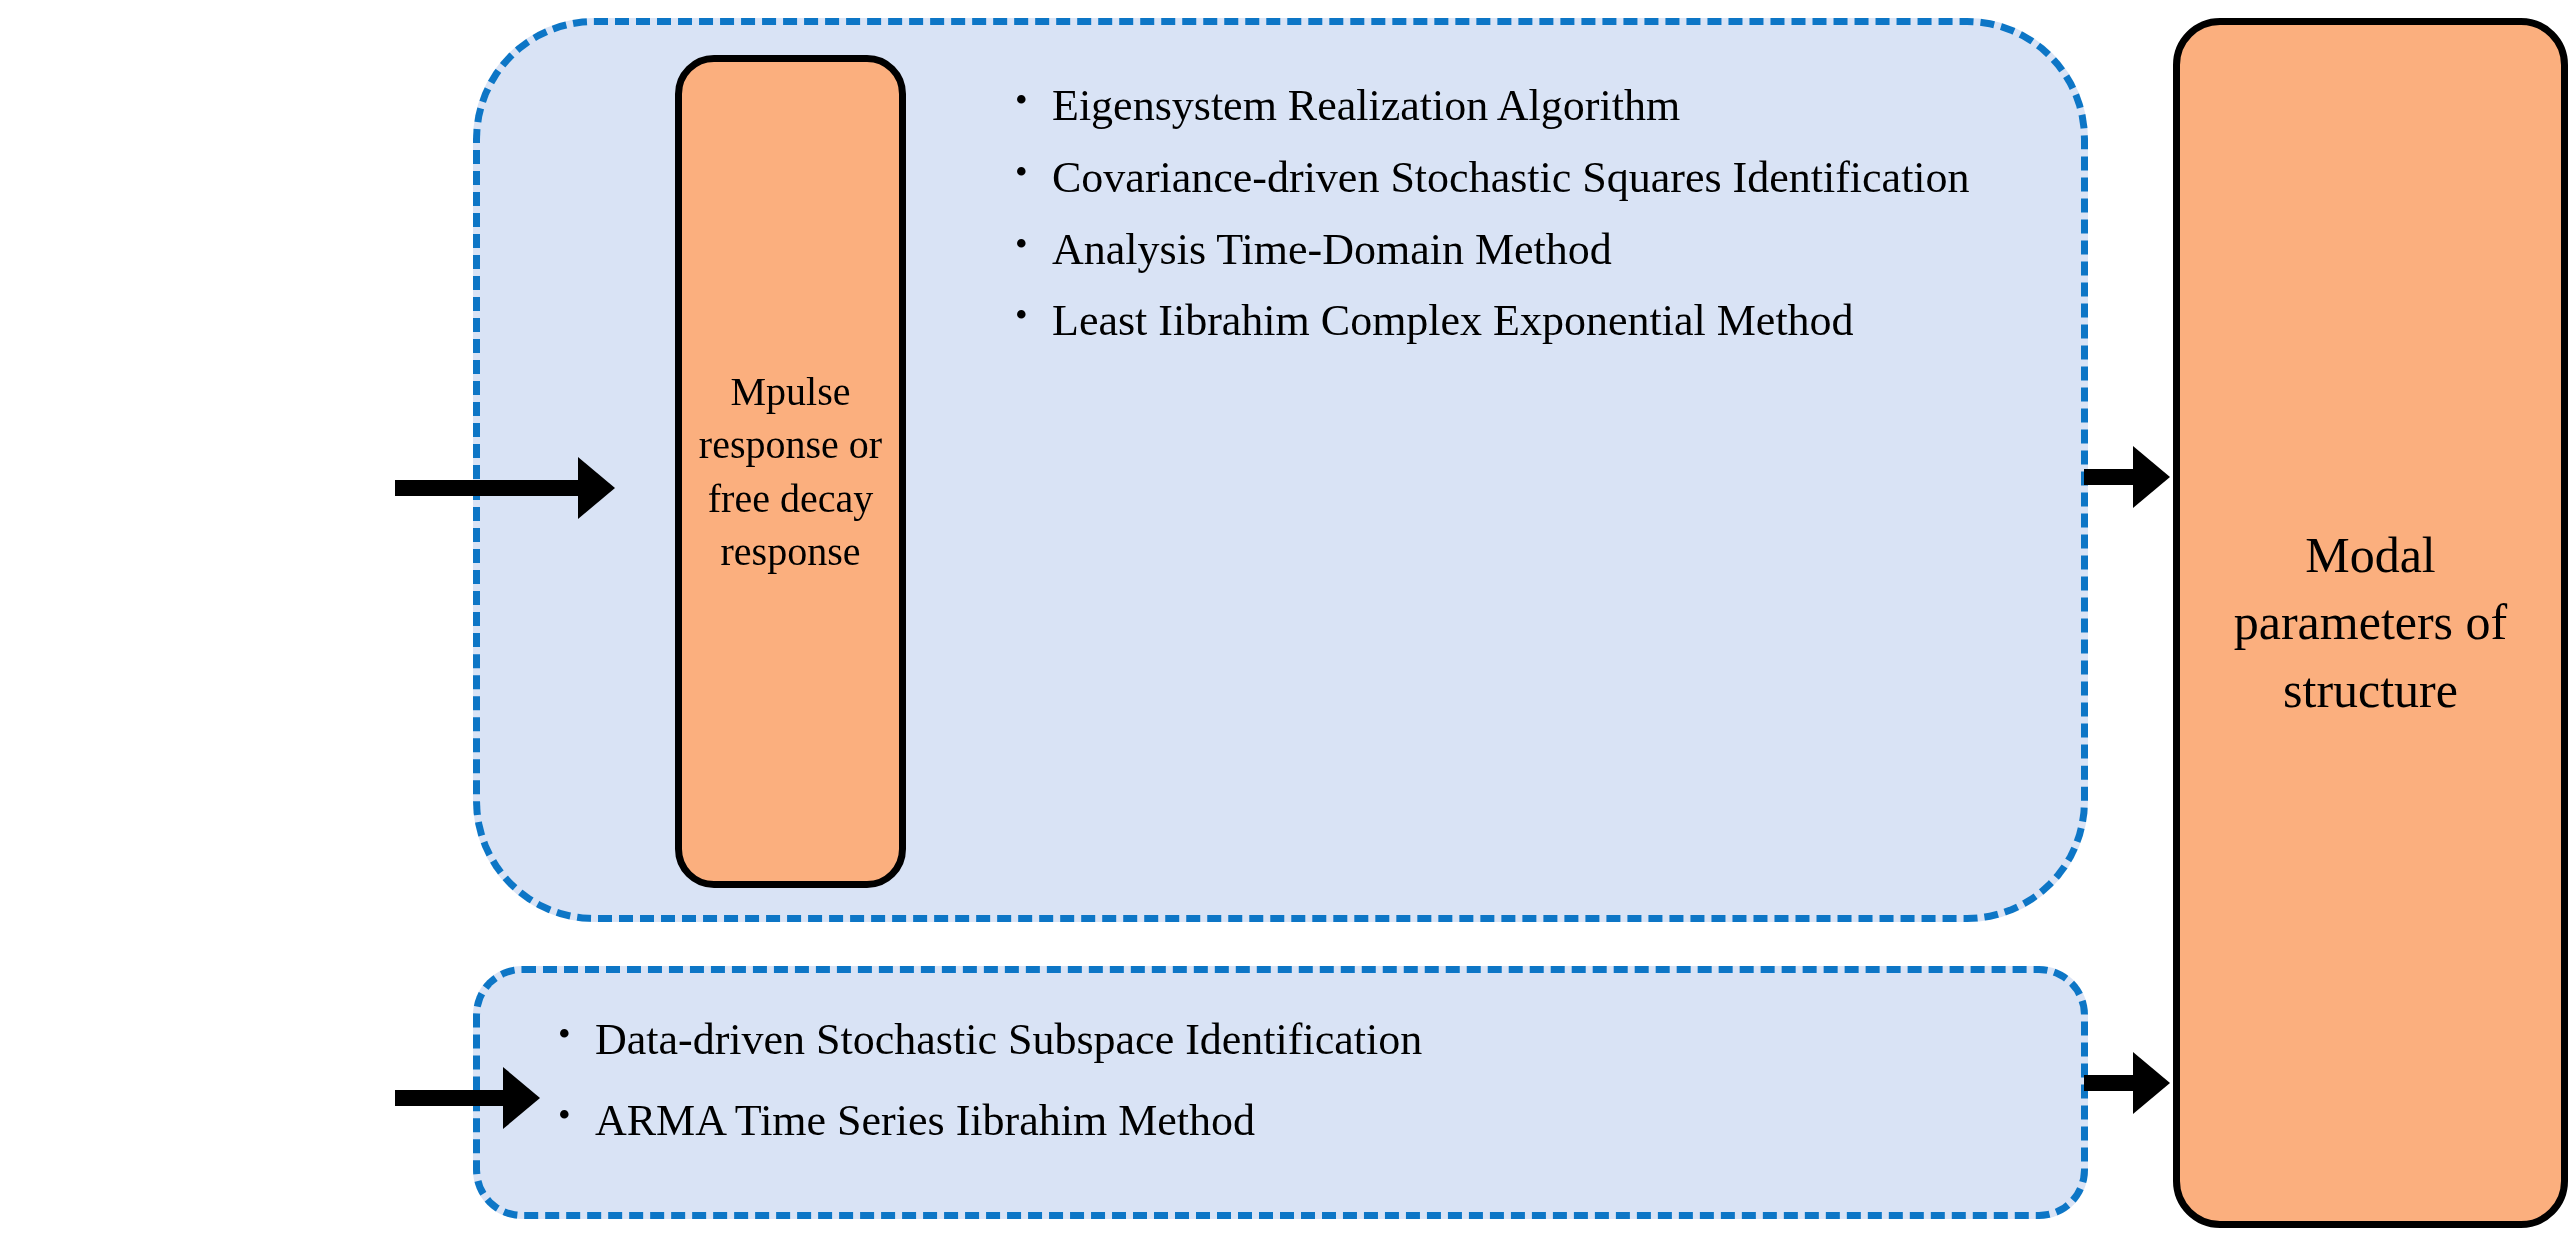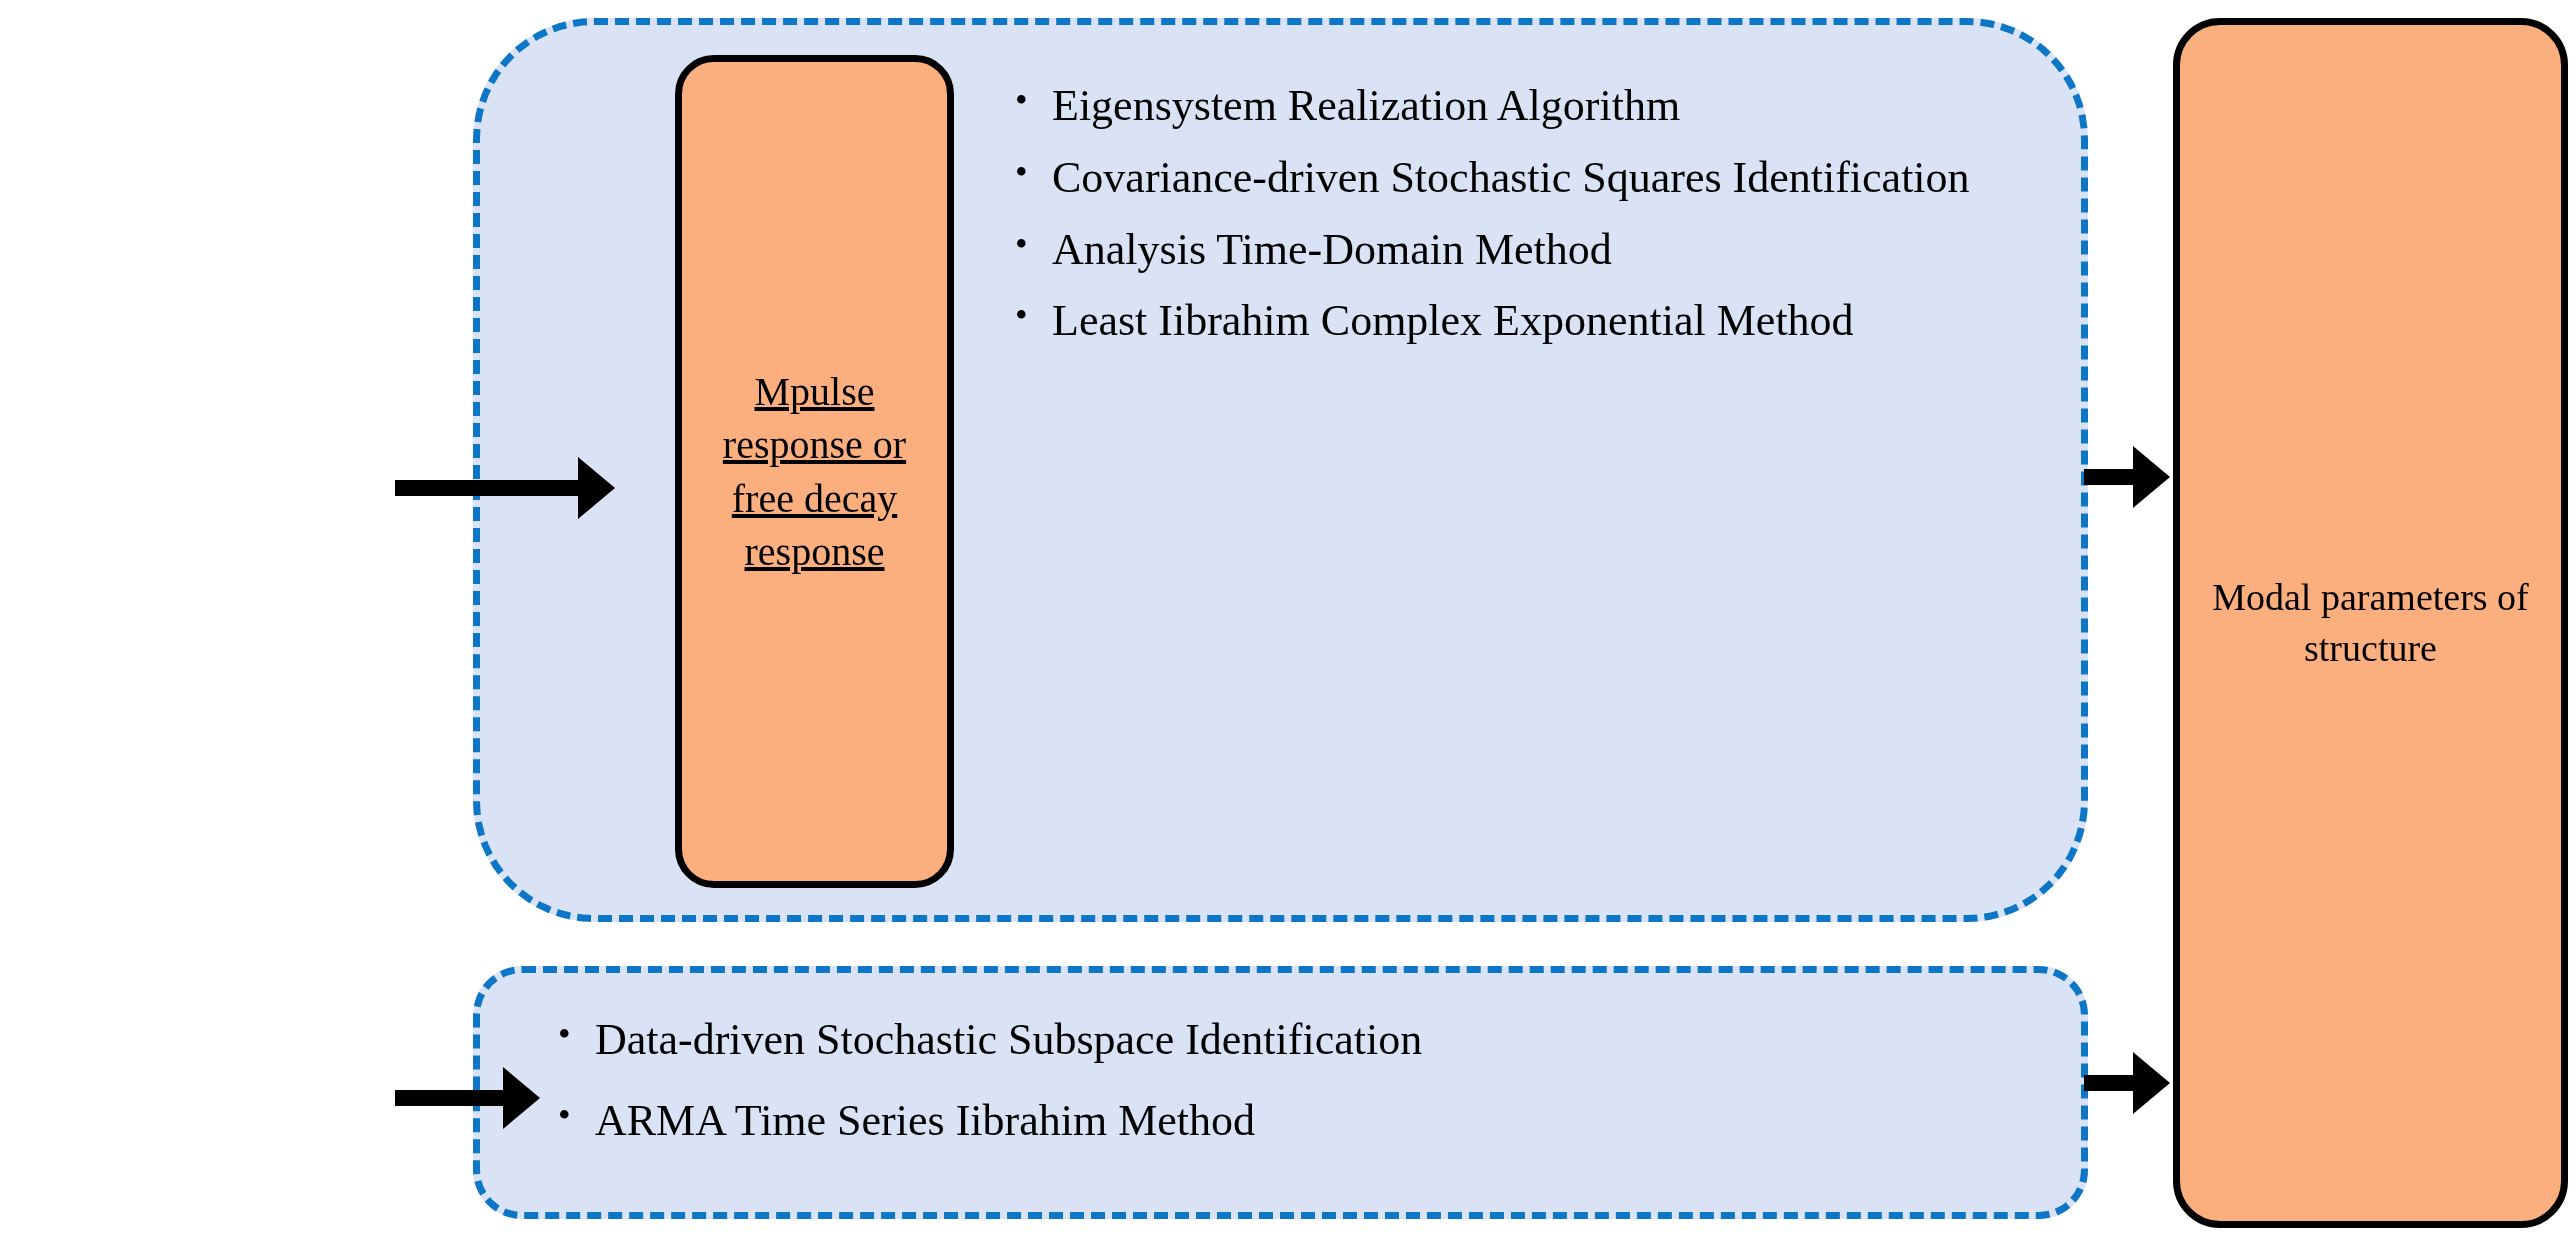--- a/index.html
+++ b/index.html
@@ -37,30 +37,29 @@
     font-size: 42px;
     line-height: 1.35;
     padding: 0 13px;
   }
   #box-output {
     left: 2173px; top: 18px;
     width: 395px; height: 1210px;
     border-radius: 47px;
   }
   #box-output .box-text {
-    font-size: 38px;
+    font-size: 50px;
     line-height: 1.35;
     padding: 0 13px;
   }
   #box-impulse {
     left: 675px; top: 55px;
-    width: 279px; height: 833px;
+    width: 231px; height: 833px;
     border-radius: 39px;
     z-index: 5;
-    text-decoration: underline;
   }
   #box-impulse .box-text {
     font-size: 40px;
     line-height: 1.33;
     padding: 0 8px;
   }
 
   
   .dashed-panel {
     position: absolute;

